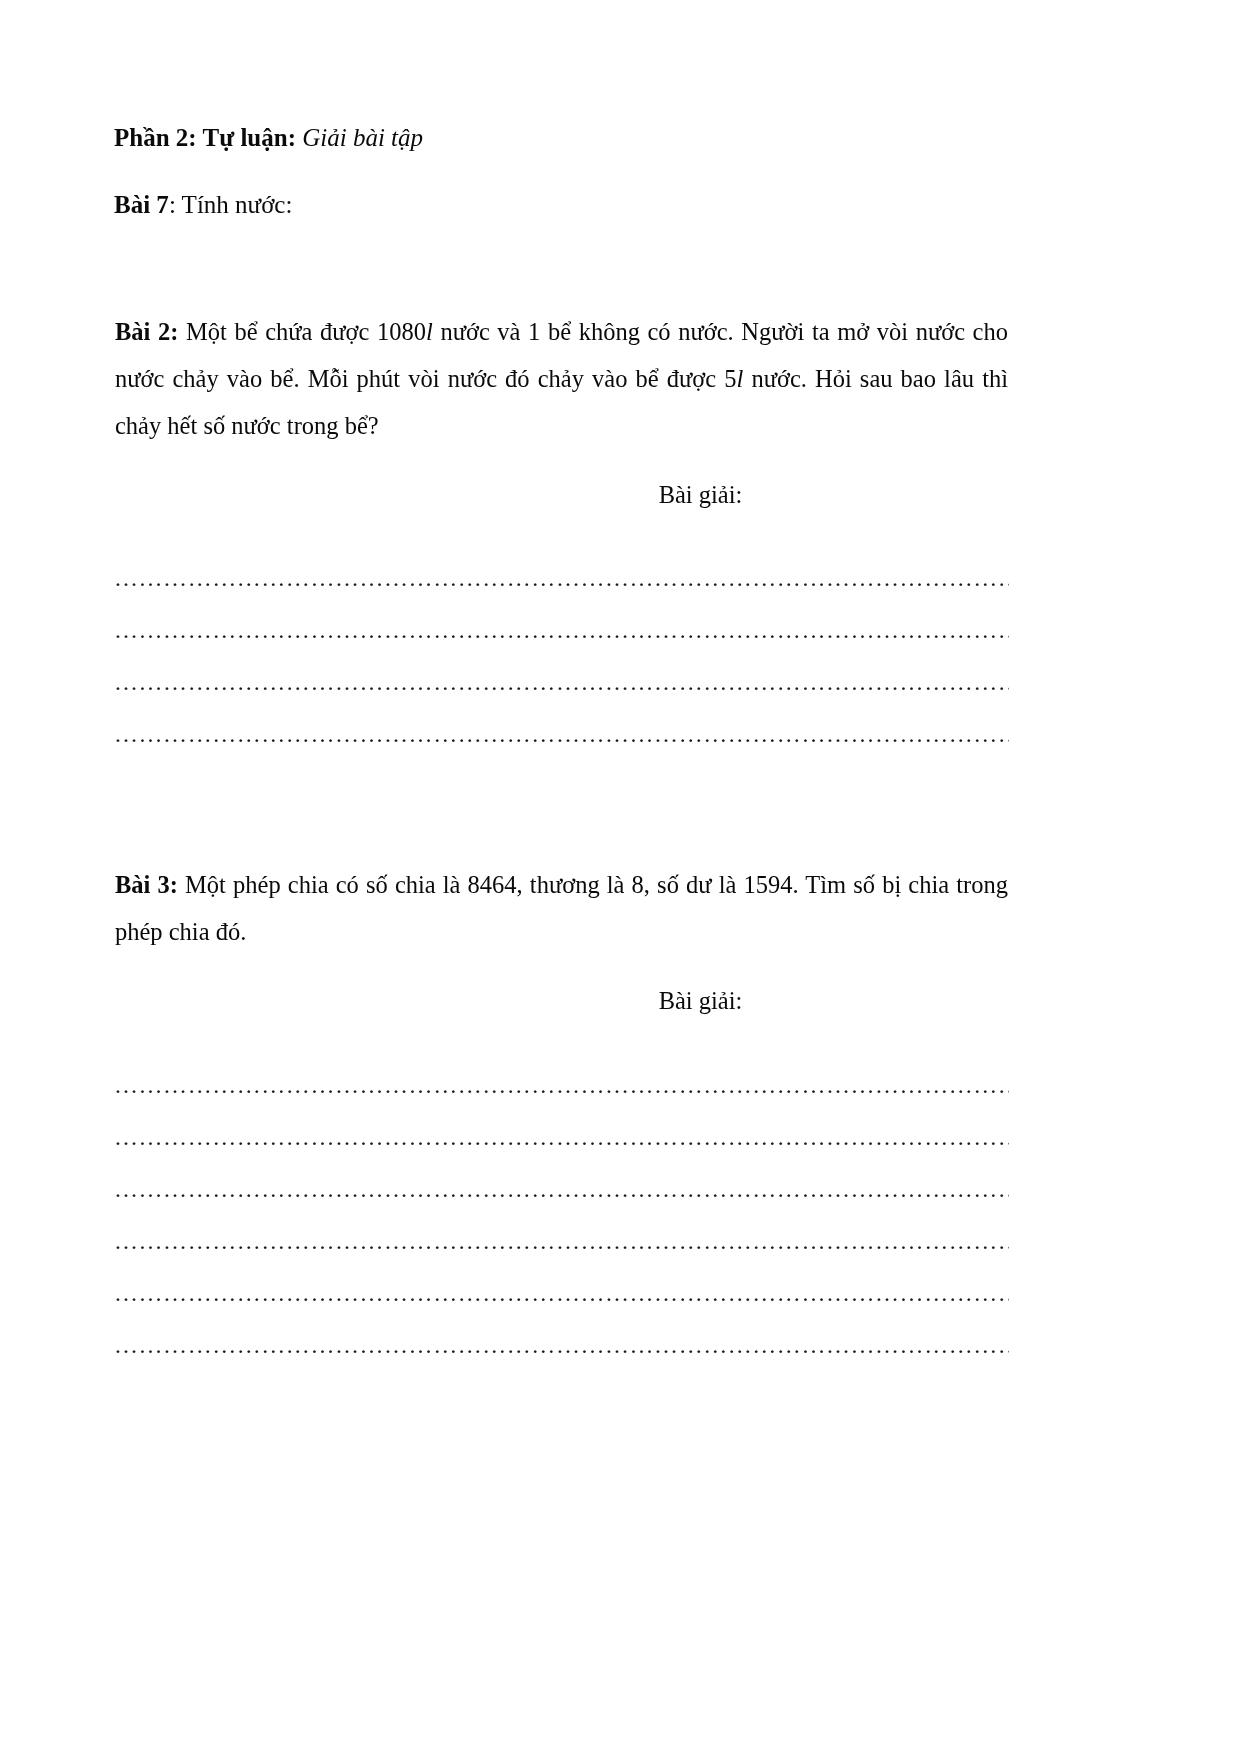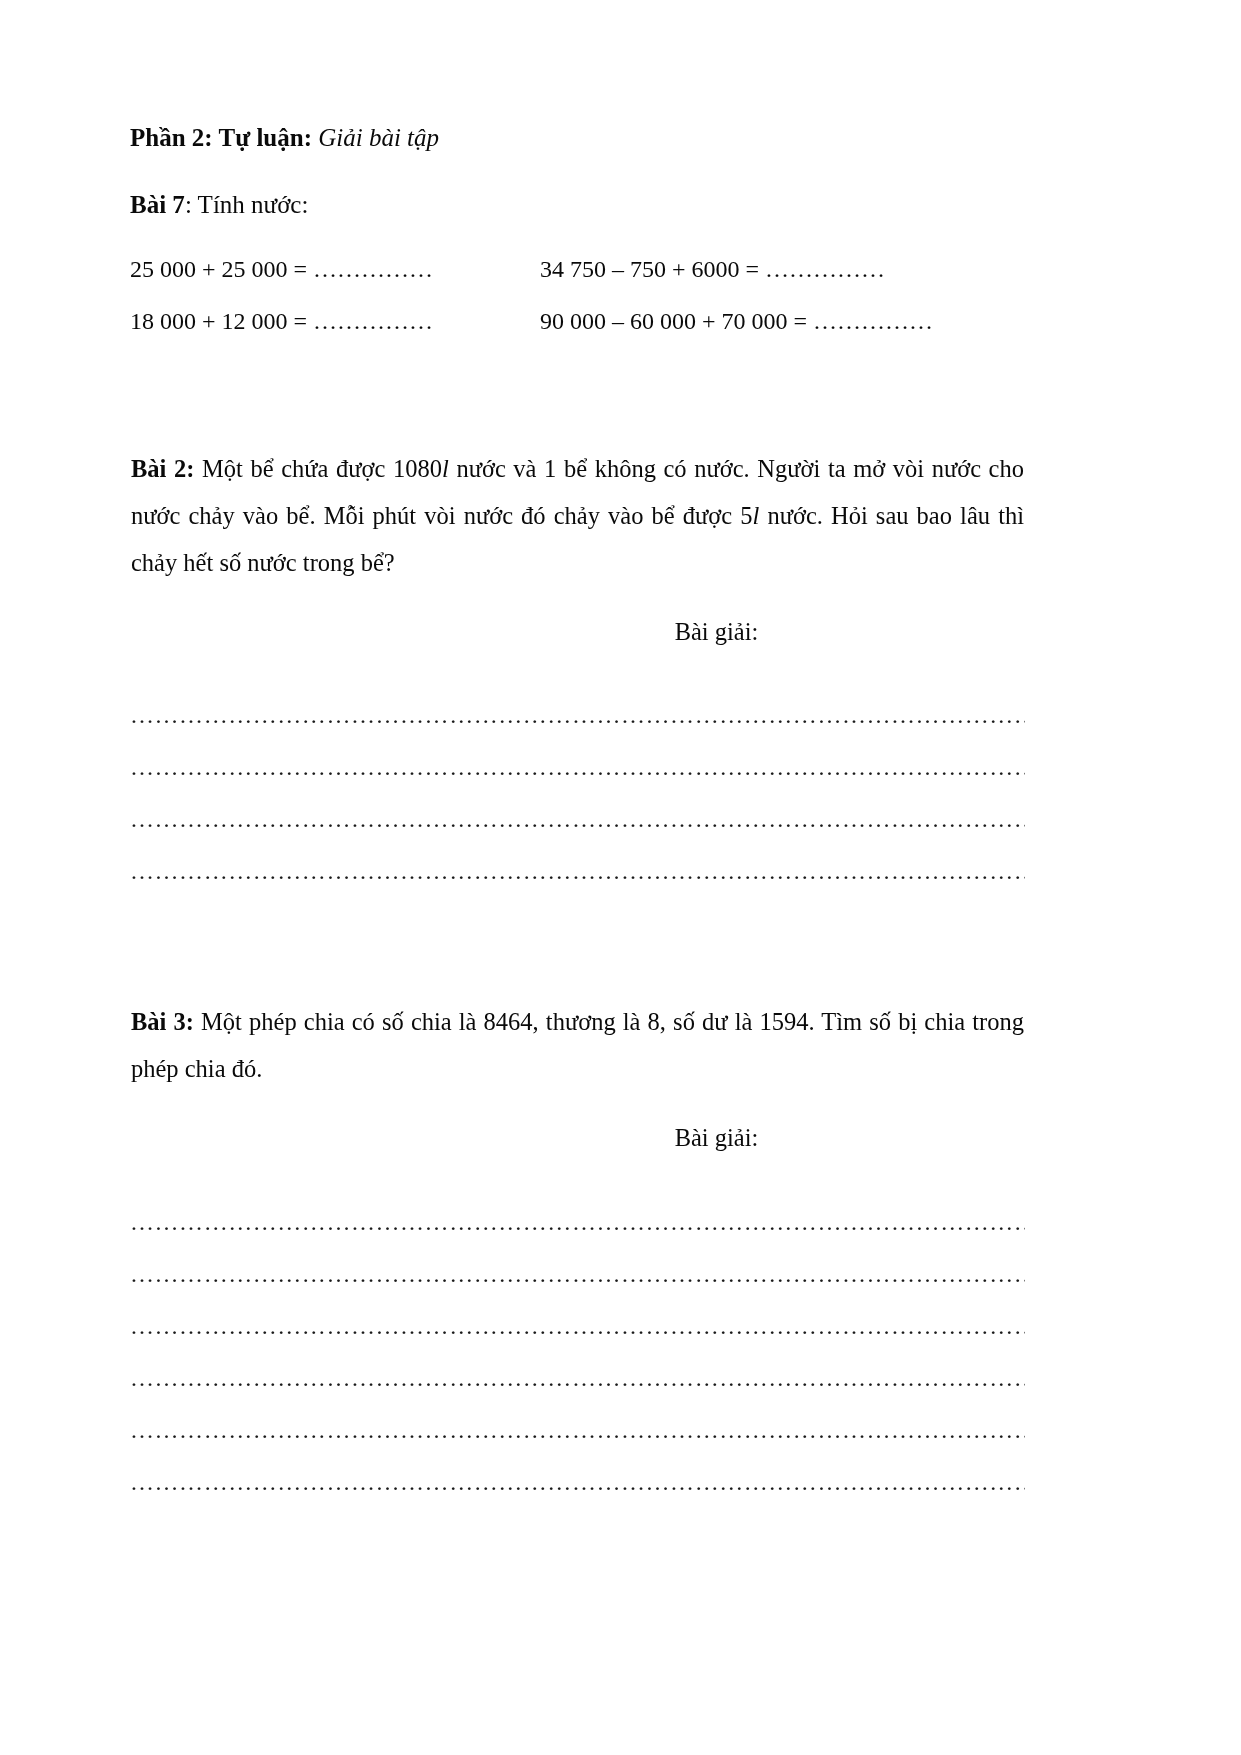--- a/index.html
+++ b/index.html
@@ -11,21 +11,21 @@
     position: relative;
     width: 1241px;
     height: 1755px;
     background: #ffffff;
     font-family: "Liberation Serif", "DejaVu Serif", serif;
     color: #0a0a0a;
     overflow: hidden;
   }
   .content {
     position: absolute;
-    left: 130px;
+    left: 114px;
     top: 0;
     width: 895px;
   }
   
   .section-heading {
     font-size: 25px;
     line-height: 1.25;
     margin: 0;
     padding-top: 122px;
   }
@@ -99,30 +99,20 @@
 
     <p class="section-heading">
       <span class="bold">Phần 2: Tự luận:</span>
       <span class="ital">Giải bài tập</span>
     </p>
 
     <p class="task-label-line">
       <span class="bold">Bài 7</span><span>: Tính nước:</span>
     </p>
 
-    <div class="calc-grid">
-      <div class="calc-row">
-        <span class="calc-cell left">25 000 + 25 000 = ……………</span>
-        <span class="calc-cell">34 750 – 750 + 6000 = ……………</span>
-      </div>
-      <div class="calc-row">
-        <span class="calc-cell left">18 000 + 12 000 = ……………</span>
-        <span class="calc-cell">90 000 – 60 000 + 70 000 = ……………</span>
-      </div>
-    </div>
 
     <div class="gap-xl"></div>
 
     <p class="problem">
       <span class="bold">Bài 2:</span><span> Một bể chứa được 1080</span><span class="unit">l</span><span> nước và 1 bể không có nước. Người ta mở vòi nước cho nước chảy vào bể. Mỗi phút vòi nước đó chảy vào bể được 5</span><span class="unit">l</span><span> nước. Hỏi sau bao lâu thì chảy hết số nước trong bể?</span>
     </p>
 
     <div class="gap-sm"></div>
 
     <p class="solution-label">Bài giải:</p>

